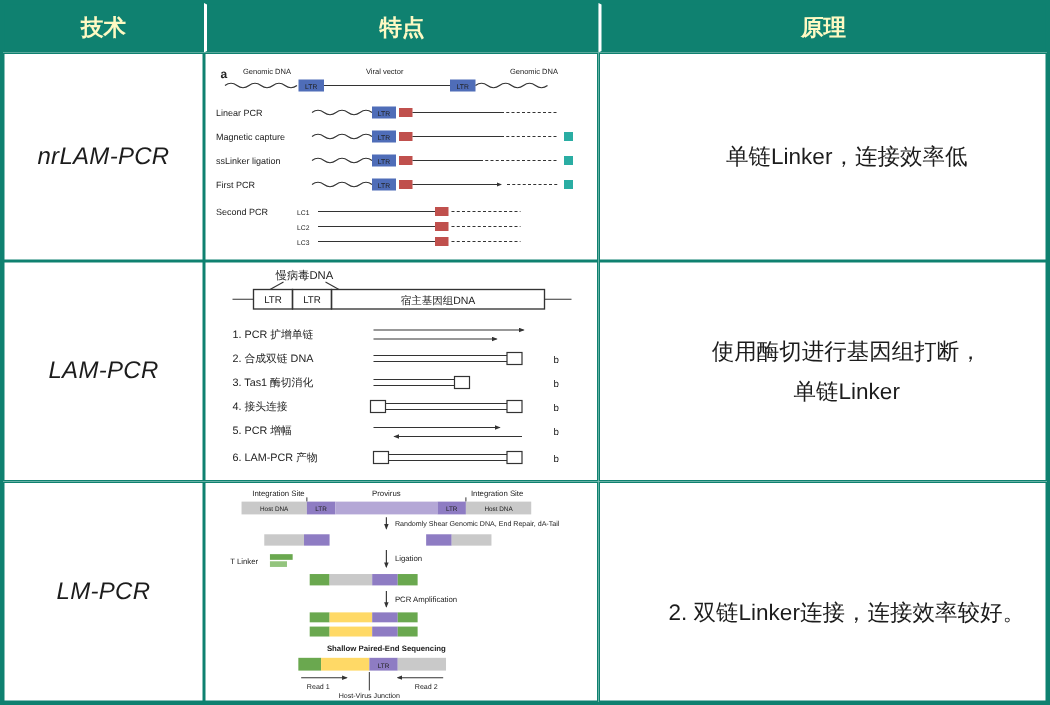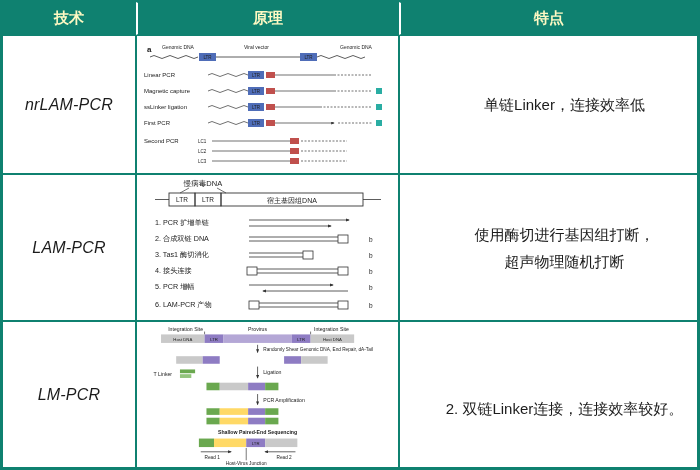--- a/index.html
+++ b/index.html
@@ -38,24 +38,24 @@
 </style>
 </head>
 <body>
 
 <div class="grid">
 
   <div class="th">
     <span>技术</span>
   </div>
   <div class="th sep">
+    <span>特点</span>
+  </div>
+  <div class="th sep">
     <span>原理</span>
-  </div>
-  <div class="th sep">
-    <span>特点</span>
   </div>
 
   <div class="cell tech">
     <span>nrLAM-PCR</span>
   </div>
   <div class="cell">
     <svg width="252" height="128" viewBox="0 0 252 128">
       <defs>
         <marker id="ah1" markerWidth="5" markerHeight="5" refX="4" refY="2" orient="auto">
             <path d="M0,0L5,2L0,4z" fill="#333"></path>
@@ -210,21 +210,21 @@
         <line x1="106" y1="126" x2="185" y2="126" stroke="#333" stroke-width="0.8"></line>
         <line x1="106" y1="130" x2="185" y2="130" stroke="#333" stroke-width="0.8"></line>
         <rect x="185" y="124" width="10" height="8" fill="none" stroke="#333" stroke-width="0.8"></rect>
         <text x="216" y="131" font-size="6.5">b</text>
       </g>
     </svg>
   </div>
   <div class="cell features">
     <div>
       <span>使用酶切进行基因组打断，</span><br>
-      <span>超声物理随机打断</span>
+      <span>单链Linker</span>
     </div>
   </div>
 
   <div class="cell tech">
     <span>LM-PCR</span>
   </div>
   <div class="cell">
     <svg width="238" height="142" viewBox="0 0 250 150">
       <defs>
         <marker id="ah3" markerWidth="5" markerHeight="5" refX="4" refY="2" orient="auto">

